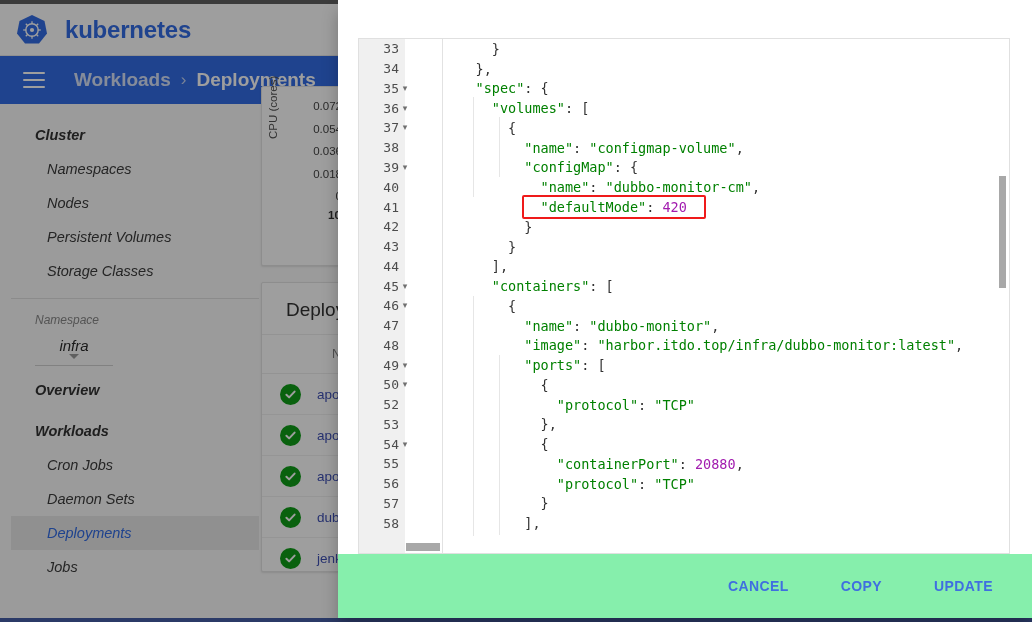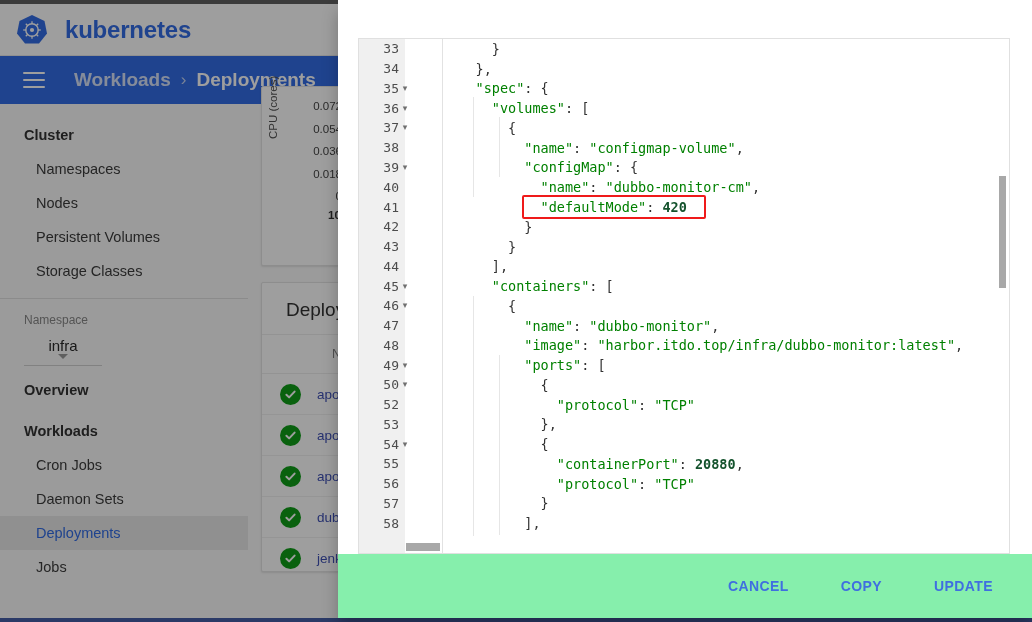--- a/index.html
+++ b/index.html
@@ -38,22 +38,22 @@
     display:flex; flex-direction:column; justify-content:space-between; }
   .hamburger span { display:block; height:2px; background:#ffffff; border-radius:1px; }
   .crumbs { margin-left:29px; display:flex; align-items:center; gap:10px;
     font-size:19px; font-weight:bold; color:#ffffff; }
   .crumb-link { color:#d7e2f8; }
   .crumb-sep { color:#c3d3f3; font-weight:normal; font-size:17px; }
   .crumb-current { color:#ffffff; }
 
   
   .sidebar {
-    position:absolute; left:0; top:104px; width:248px; bottom:8px;
-    background:#fafafa; padding-top:14px; overflow:hidden;
+    position:absolute; left:11px; top:104px; width:248px; bottom:8px;
+    background:#fafafa; padding-top:14px; overflow:hidden;font-style:italic;
   }
   .nav-head {
     font-size:14.5px; color:#333; font-weight:bold;
     padding:9px 0 9px 24px;
   }
   .nav-item {
     font-size:14.5px; color:#3c3c3c; padding:9px 0 9px 36px;
     white-space:nowrap;
   }
   .nav-item.active { background:#e8e8e8; color:#326ce5; }
@@ -138,21 +138,21 @@
   .fold {
     width:12px; flex:none; text-align:center;
     font-size:9px; color:#707070; line-height:1;
   }
   .code-text {
     margin-left:32px; white-space:pre;
     font-family:"DejaVu Sans Mono", monospace; font-size:13.5px;
     color:#333333; letter-spacing:0px;
   }
   .tok-str { color:#008000; }
-  .tok-num { color:#14532d;font-weight:bold; }
+  .tok-num { color:#a21caf; }
 
   .indent-guide { position:absolute; width:1px; background:#e6e6e6; }
 
   .hl-box {
     position:absolute; left:163px; top:156px; width:184px; height:24px;
     border:2.5px solid #ef1a1a; border-radius:2px; pointer-events:none;
   }
 
   .vscroll {
     position:absolute; right:3px; top:137px; width:7px; height:112px;

